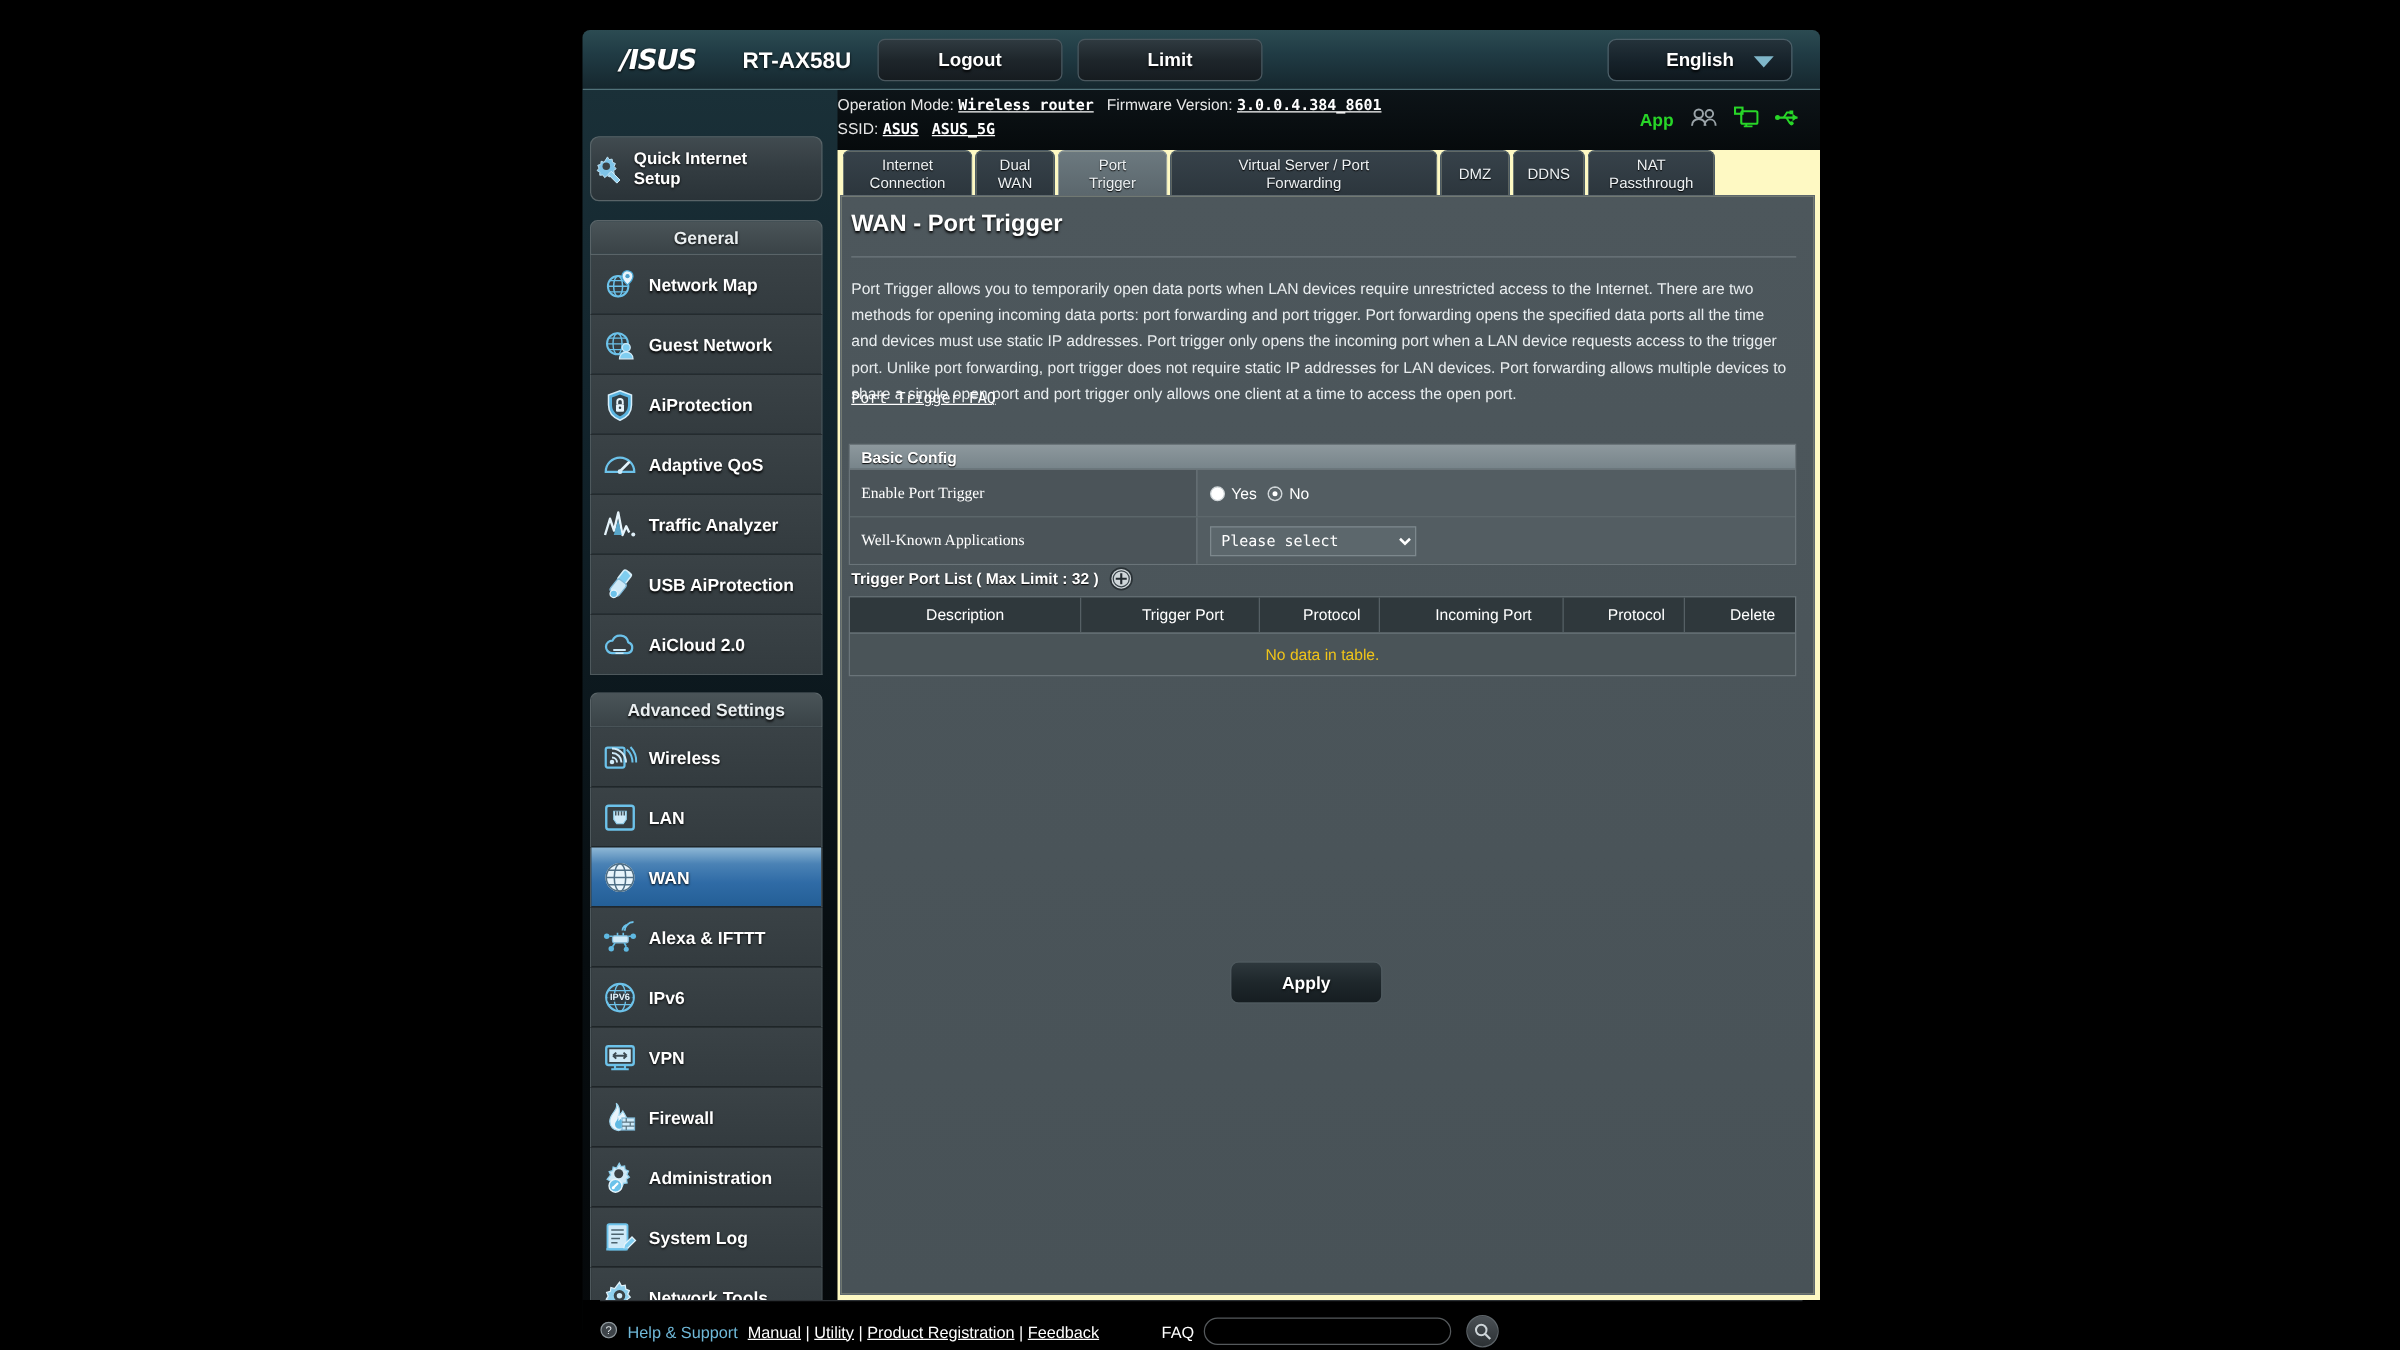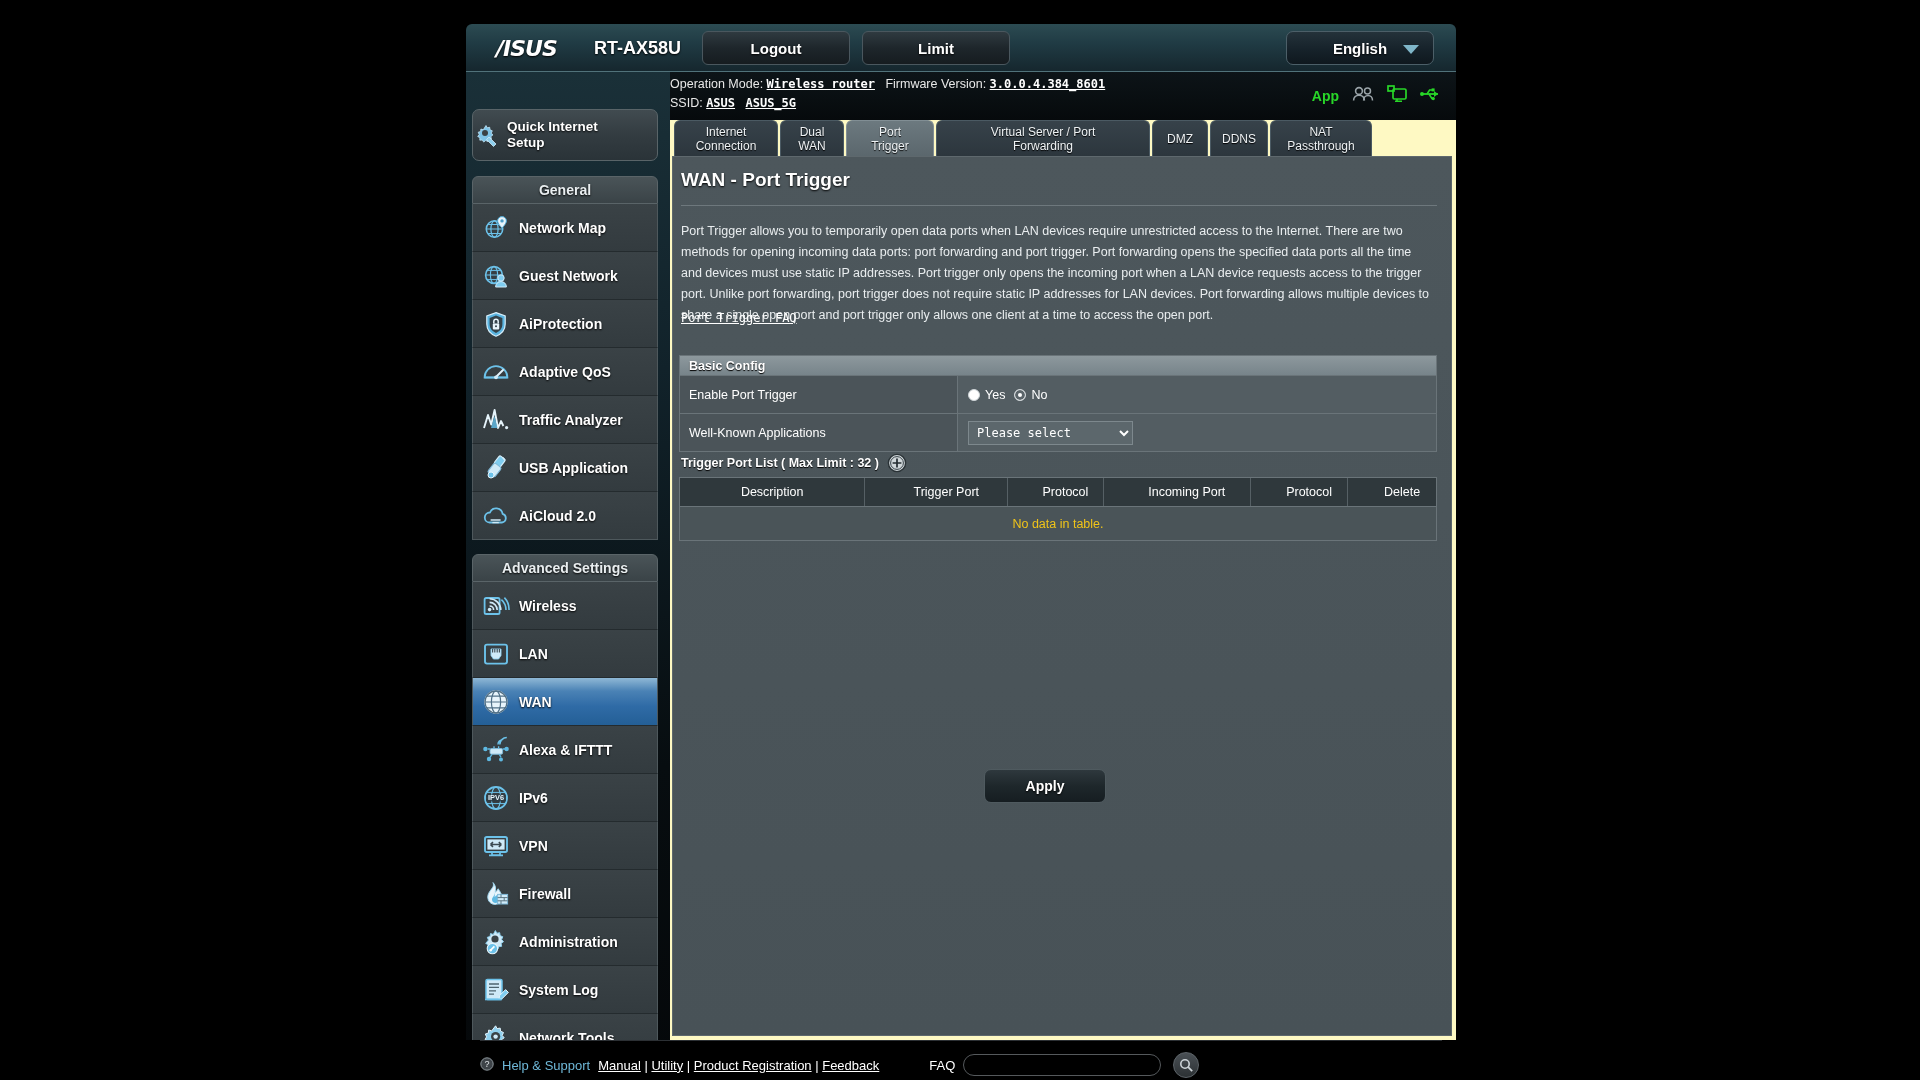--- a/index.html
+++ b/index.html
@@ -212,21 +212,21 @@
   }
   .sec-row {
     display: flex; align-items: stretch;
     border-top: 1px solid #6a7479;
     min-height: 38px;
   }
   .sec-row .cell-label {
     width: 277px; flex: 0 0 277px;
     background: #4b5459;
     display: flex; align-items: center; padding-left: 9px;
-    font-size: 12.5px; color: #ffffff;
+    font-size: 12.5px; color: #ffffff; font-family: Liberation Serif, serif;
   }
   .sec-row .cell-value {
     flex: 1; background: #535d62;
     display: flex; align-items: center; padding-left: 10px;
     border-left: 1px solid #6a7479;
   }
   .radio-wrap { display: flex; align-items: center; gap: 5px; font-size: 12.5px; color:#fff; }
   .radio-wrap + .radio-wrap { margin-left: 9px; }
   .rdo {
     width: 12px; height: 12px; border-radius: 50%;
@@ -437,21 +437,21 @@
               </svg></span>
             <span class="menu-label">Traffic Analyzer</span>
           </div>
           <div class="menu-item">
             <span class="mi-icon"><svg viewBox="0 0 28 28" width="28" height="28">
                 <rect x="14" y="2.6" width="7.4" height="10" rx="1.6" transform="rotate(38 17.7 7.6)" fill="#7fcdf0" stroke="#d6eefa" stroke-width="1.2"></rect>
                 <rect x="8" y="10" width="9" height="12" rx="2" transform="rotate(38 12.5 16)" fill="#cfeaf8" stroke="#7fb9d8" stroke-width="1"></rect>
                 <circle cx="9" cy="21" r="3" fill="#6cc2ea" stroke="#e4f4fc" stroke-width="1"></circle>
                 <path d="M20.6 3.4l2.4 3" stroke="#d6eefa" stroke-width="1.4"></path>
               </svg></span>
-            <span class="menu-label">USB Application</span>
+            <span class="menu-label">USB AiProtection</span>
           </div>
           <div class="menu-item">
             <span class="mi-icon"><svg viewBox="0 0 28 28" width="28" height="28">
                 <path d="M7.6 20.5a5 5 0 01.4-10 6.6 6.6 0 0112.6 1.4 4.4 4.4 0 01-.7 8.6z" fill="none" stroke="#6cc2ea" stroke-width="1.8" stroke-linejoin="round"></path>
                 <path d="M8.6 18h10" stroke="#cfeaf8" stroke-width="1.5"></path>
                 <path d="M10.4 20.6h6.4" stroke="#cfeaf8" stroke-width="1.3"></path>
               </svg></span>
             <span class="menu-label">AiCloud 2.0</span>
           </div>
         </div>

